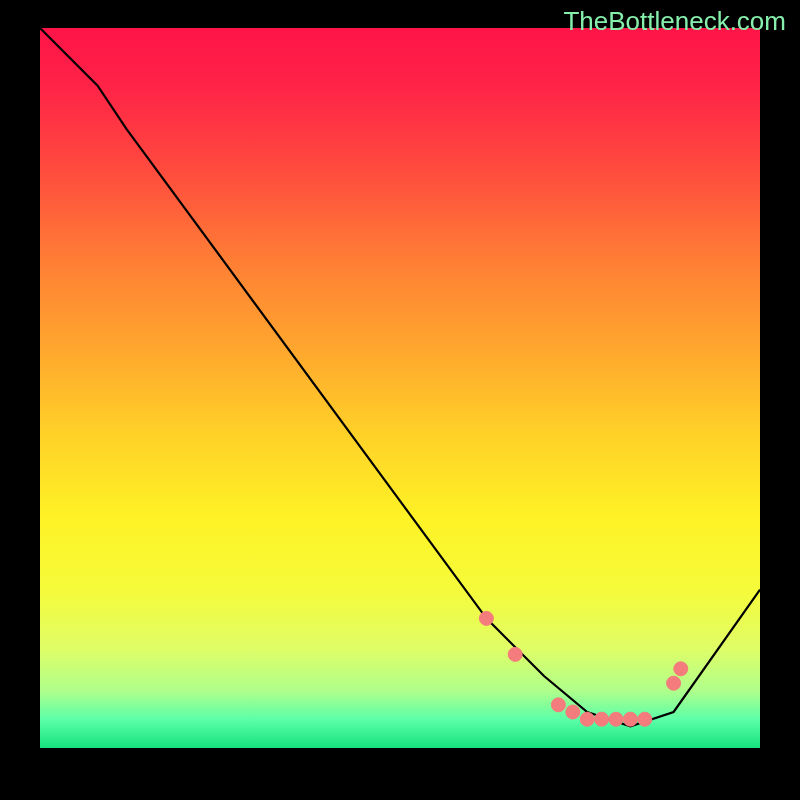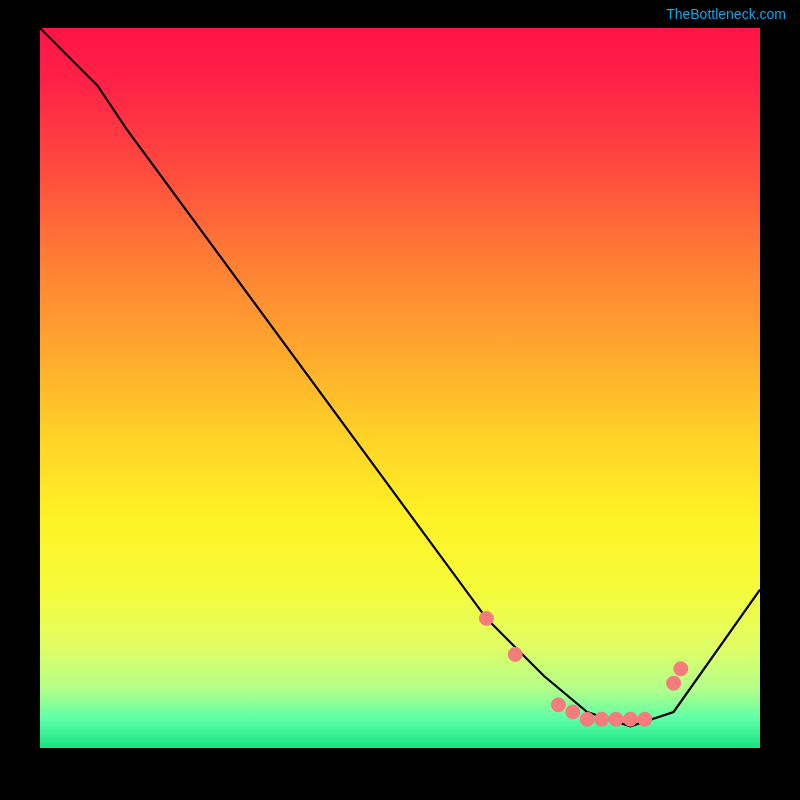--- a/index.html
+++ b/index.html
@@ -7,22 +7,22 @@
       width: 800px;
       height: 800px;
       background: #000;
       position: relative;
       font-family: Arial, sans-serif;
     }
     .watermark {
       position: absolute;
       top: 6px;
       right: 14px;
-      color: #0ea5e9;
-      font-size: 14px;
+      color: #86efac;
+      font-size: 26px;
       font-weight: 500;
       z-index: 10;
     }
     .chart-area {
       position: absolute;
       left: 40px;
       top: 28px;
       width: 720px;
       height: 720px;
     }

